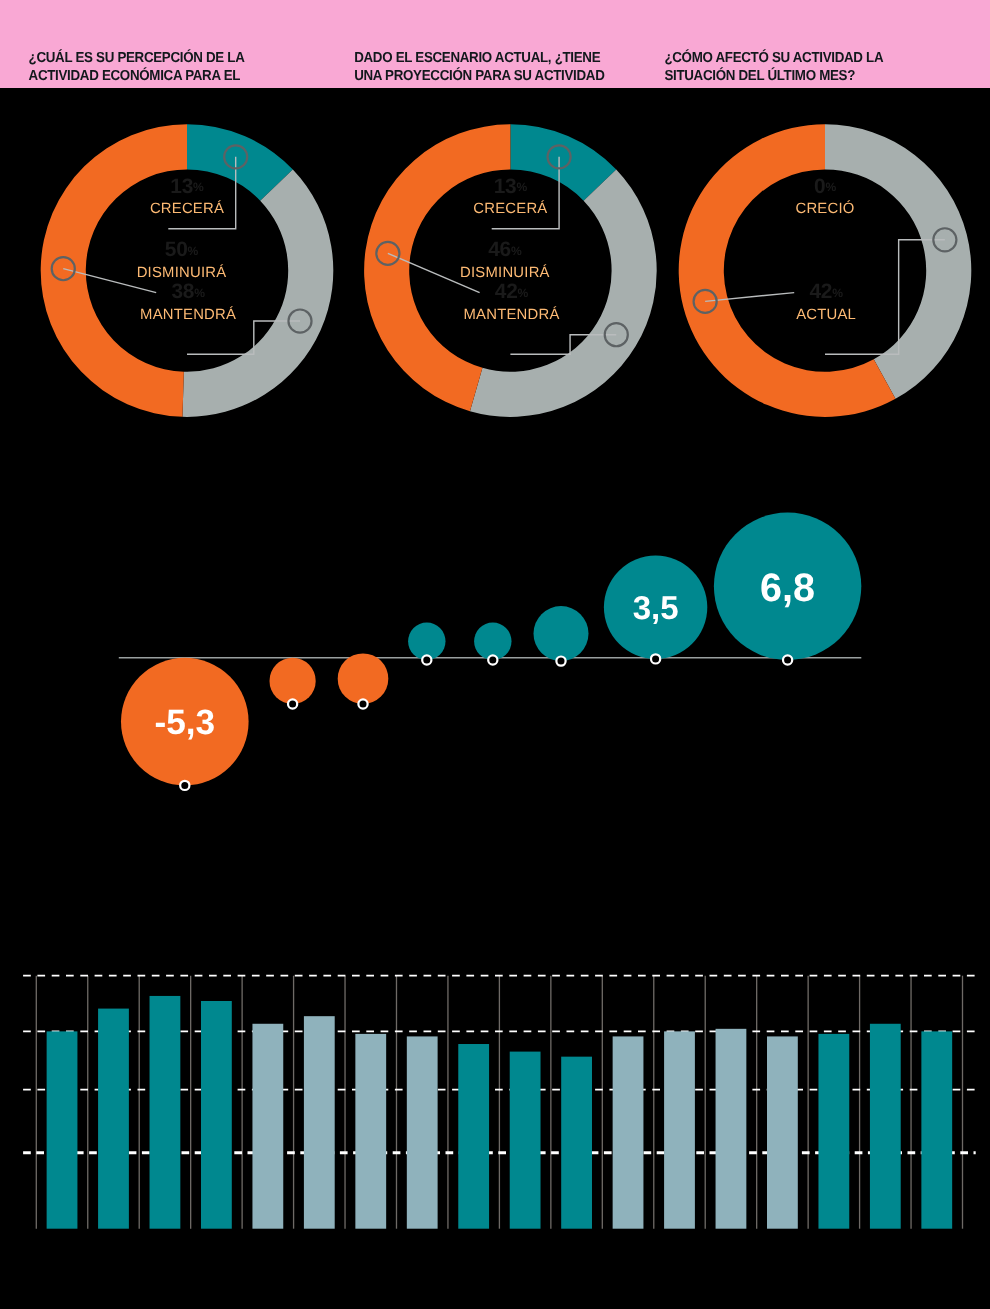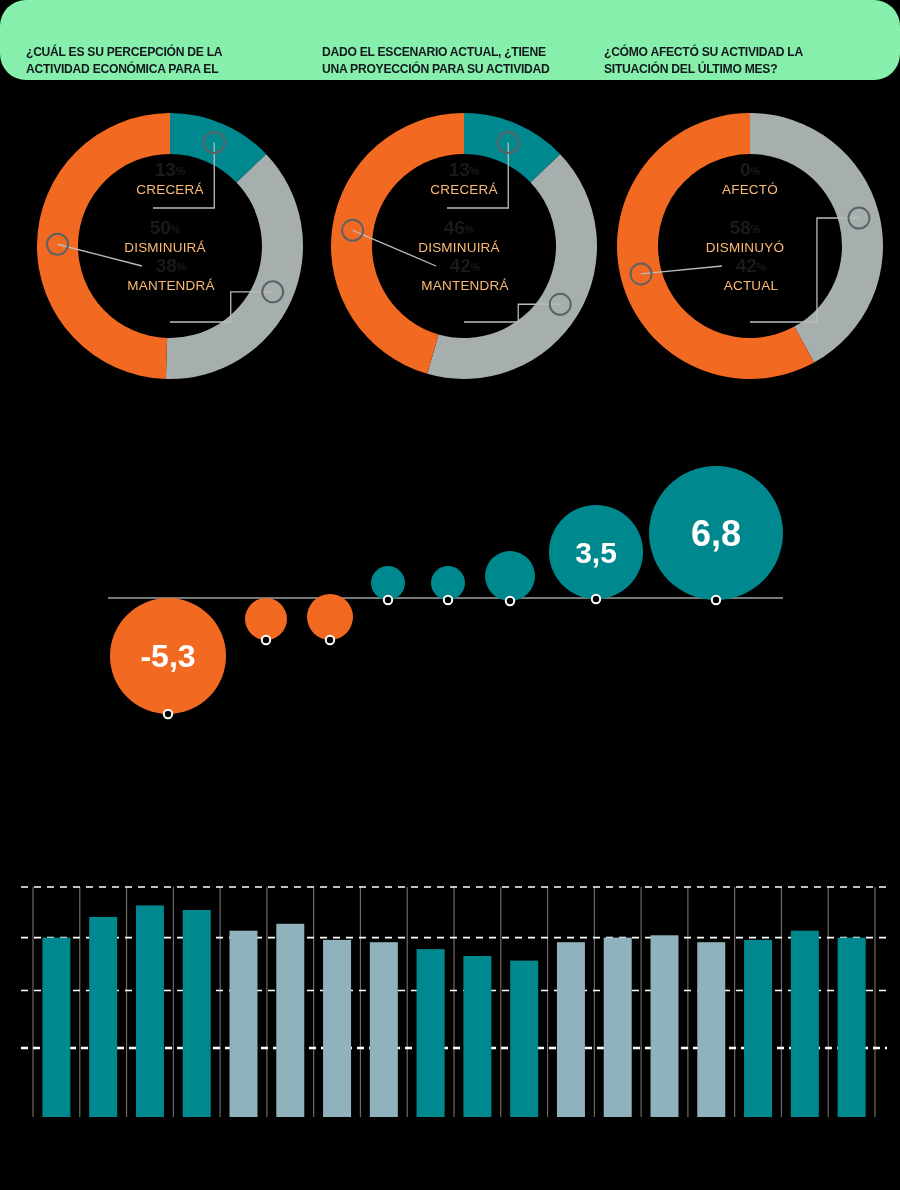--- a/index.html
+++ b/index.html
@@ -6,22 +6,21 @@
   body{
     width:900px;height:1190px;
     background:#000000;
     font-family:"Liberation Sans", sans-serif;
     overflow:hidden;
     position:relative;
   }
   
   #top-band{
     position:absolute;left:0;top:0;width:900px;height:80px;
-    background:#86efac;
-    border-radius:26px;
+    background:#f9a8d4;
   }
   .q-title{
     position:absolute;
     font-size:13.2px;
     line-height:16.5px;
     font-weight:700;
     letter-spacing:-0.3px;
     color:#12181c;
     text-transform:uppercase;
     font-stretch:condensed;
@@ -152,25 +151,21 @@
           <circle cx="37.03439437302903" cy="173.97761230604627" r="10.5" fill="none" stroke="#5d6264" stroke-width="2"></circle>
         </g>
         <g>
           <polyline points="146,222 212.965605626971,222 212.965605626971,118.02238769395382 254.965605626971,118.02238769395382" fill="none" stroke="#b9bcbd" stroke-width="1.3"></polyline>
           <circle cx="254.965605626971" cy="118.02238769395382" r="10.5" fill="none" stroke="#5d6264" stroke-width="2"></circle>
         </g>
       </svg>
       <div class="dlabels">
         <div class="dl row-grow">
           <span class="pct">0<sup>%</sup></span>
-          <span class="nm">AFECTÓ</span>
-        </div>
-        <div class="dl row-dec">
-          <span class="pct">58<sup>%</sup></span>
-          <span class="nm">DISMINUYÓ</span>
+          <span class="nm">CRECIÓ</span>
         </div>
         <div class="dl row-keep">
           <span class="pct">42<sup>%</sup></span>
           <span class="nm">ACTUAL</span>
         </div>
       </div>
     </div>
 </div>
 
 <div id="bubbles"><svg width="900" height="360" viewBox="0 0 900 360">

